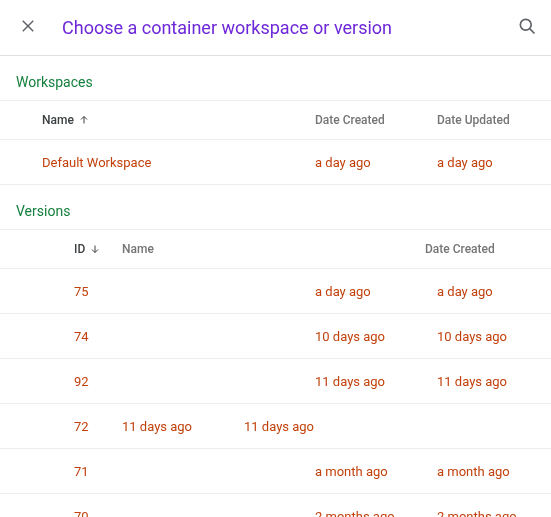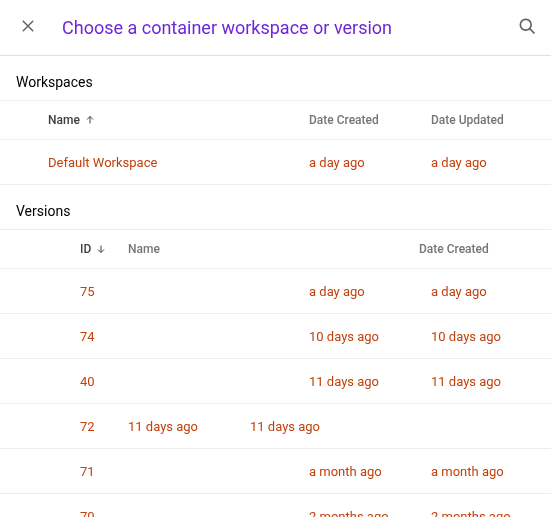--- a/index.html
+++ b/index.html
@@ -35,29 +35,29 @@
   .search-btn {
     width: 24px; height: 24px;
     display: flex; align-items: center; justify-content: center;
     cursor: pointer;
     color: #5f6368;
   }
   .search-btn svg { width: 20px; height: 20px; }
 
   .section-heading {
     font-size: 14px;
-    color: #000000;
+    color: #15803d;
     padding: 18px 16px 10px 16px;
   }
 
   .table { width: 100%; }
   .thead, .row {
     display: flex;
     align-items: center;
-    padding: 0 10px;
+    padding: 0 4px;
     border-bottom: 1px solid #ececec;
   }
   .thead {
     height: 40px;
     font-size: 12px;
     color: #757575;
     font-weight: 500;
     border-top: 1px solid #ececec;
   }
   .row {
@@ -165,21 +165,21 @@
       </div>
       <div class="row">
         <div class="v-col-spacer"></div>
         <div class="v-col-id">74</div>
         <div class="v-col-name"></div>
         <div class="v-col-created">10 days ago</div>
         <div class="v-col-published">10 days ago</div>
       </div>
       <div class="row">
         <div class="v-col-spacer"></div>
-        <div class="v-col-id">40</div>
+        <div class="v-col-id">92</div>
         <div class="v-col-name"></div>
         <div class="v-col-created">11 days ago</div>
         <div class="v-col-published">11 days ago</div>
       </div>
       <div class="row">
         <div class="v-col-spacer"></div>
         <div class="v-col-id">72</div>
         <div class="v-col-created">11 days ago</div>
         <div class="v-col-published">11 days ago</div>
       </div>

